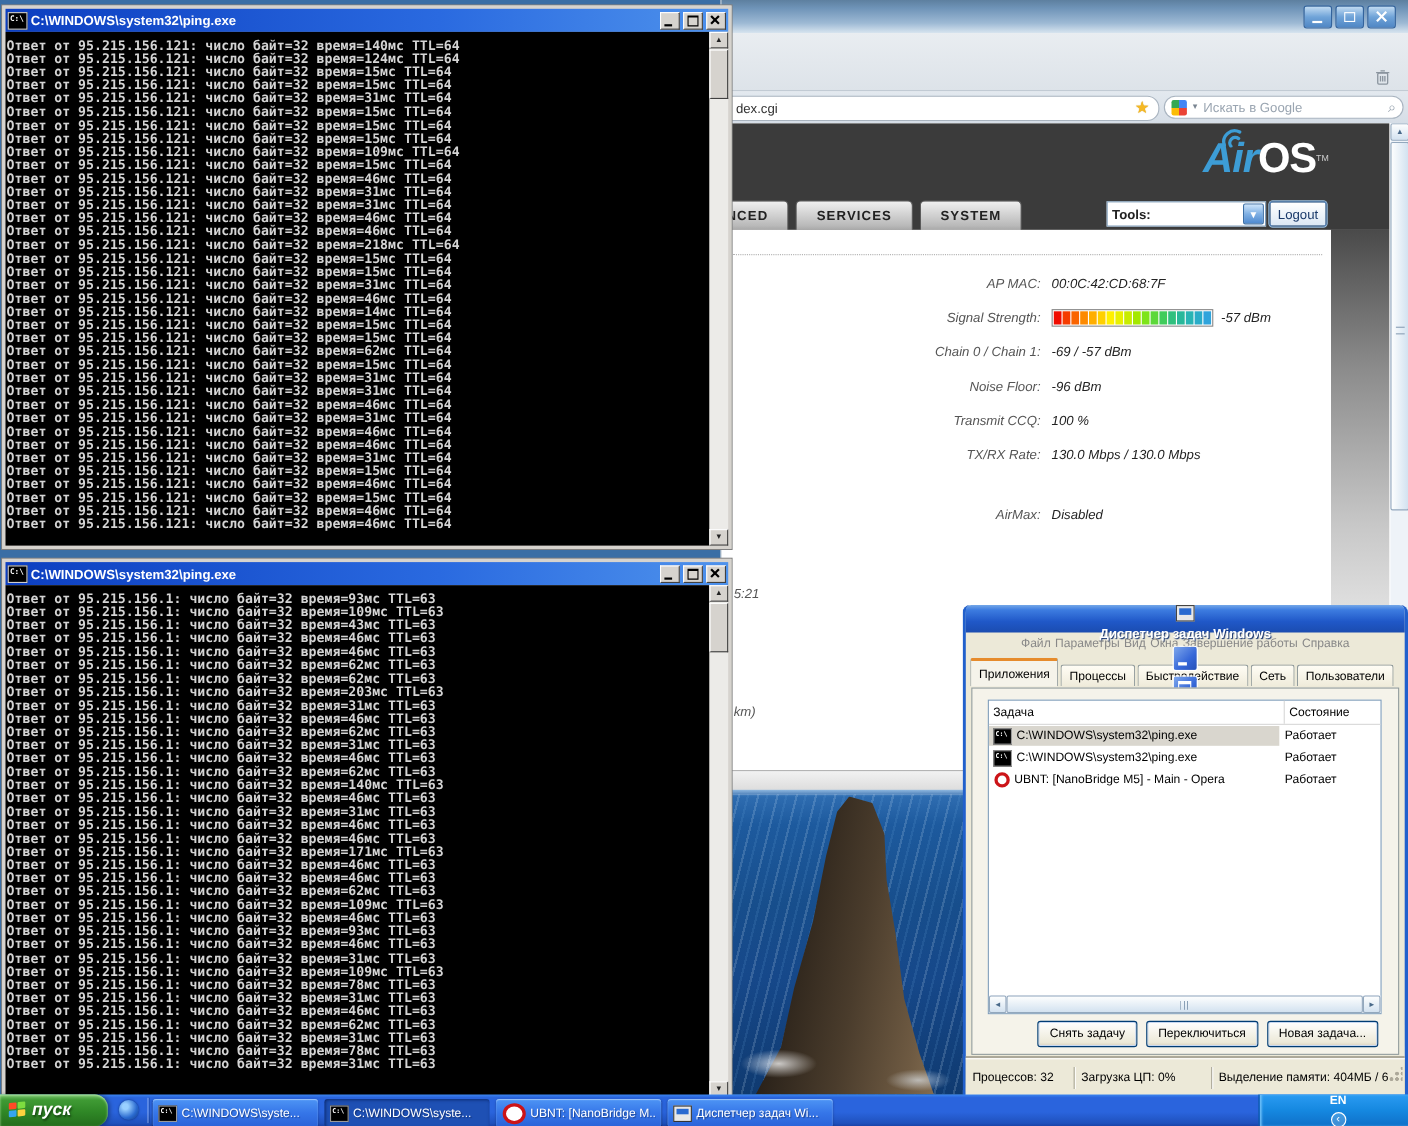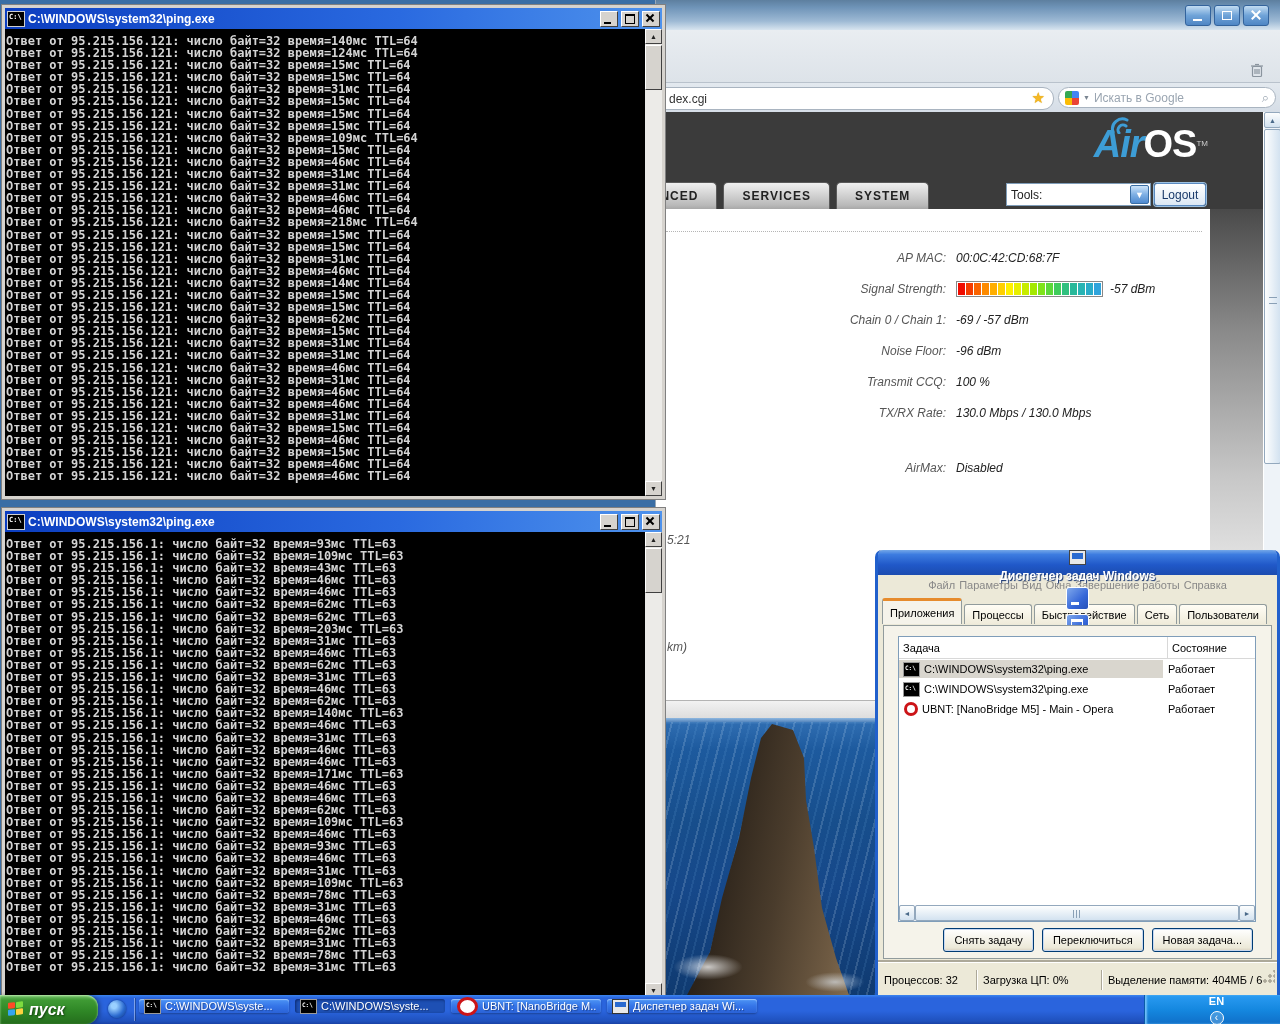--- a/index.html
+++ b/index.html
@@ -80,21 +80,21 @@
   .air-logo .air{color:#3d9dd6;font-style:italic;font-weight:bold;letter-spacing:-1px;}
   .air-logo .os{color:#fff;font-weight:bold;letter-spacing:-1px;}
   .air-logo .tm{color:#ccc;font-size:8px;vertical-align:top;}
   .air-arcs{position:absolute;right:128px;top:4px;}
   .air-tabs{position:absolute;left:-42px;bottom:0;display:flex;gap:6px;}
   .airtab{height:26px;padding:0 18px;display:flex;align-items:center;justify-content:center;
     background:linear-gradient(180deg,#f0f0f0,#b9b9b9 85%,#a8a8a8);border:1px solid #5a5a5a;border-bottom:none;
     border-radius:5px 5px 0 0;color:#222;font-weight:bold;font-size:12px;letter-spacing:1px;}
   .air-tools{position:absolute;right:112px;bottom:3px;width:143px;height:21px;background:#fff;
     border:1px solid #7f9db9;display:flex;align-items:center;}
-  .air-tools .lbl{flex:1;font-size:12px;color:#222;padding-left:4px;}
+  .air-tools .lbl{flex:1;font-size:12px;color:#222;padding-left:4px;font-weight:bold;}
   .air-tools .drop{width:17px;height:17px;margin:1px;border-radius:2px;color:#fff;font-size:9px;
     display:flex;align-items:center;justify-content:center;
     background:linear-gradient(180deg,#cde4fa,#7fb0e4 50%,#4f8ad0);border:1px solid #3a6ea5;}
   .air-logout{position:absolute;right:57px;bottom:3px;width:50px;height:21px;border-radius:3px;
     background:linear-gradient(180deg,#ffffff,#dce8f4);border:1px solid #5a8ac0;box-shadow:0 0 0 1px #9cc0e0;
     font-size:12px;color:#1a3a6a;display:flex;align-items:center;justify-content:center;}
   .air-card{position:absolute;left:0;top:97px;width:554px;height:491px;background:#fff;font-style:italic;}
   .air-dotted{position:absolute;left:10px;right:8px;top:22px;border-top:1px dotted #b5b5b5;}
   .air-rows{position:absolute;left:0;top:33px;width:100%;}
   .airrow{display:flex;align-items:center;height:31px;}
@@ -177,21 +177,21 @@
     background:linear-gradient(180deg,#73c36a 0%,#3f9a34 18%,#2f8726 55%,#246d1c 100%);
     box-shadow:inset 0 1px 2px #b8e8a8,2px 0 4px rgba(0,0,0,.35);display:flex;align-items:center;gap:5px;padding-left:8px;box-sizing:border-box;}
   .flag{width:16px;height:15px;display:grid;grid-template-columns:7px 7px;grid-template-rows:6px 6px;gap:1px;transform:skewY(-6deg);}
   .flag i{border-radius:1px;} .flag .f1{background:#ff4a26;} .flag .f2{background:#7ddc3f;}
   .flag .f3{background:#35a5f0;} .flag .f4{background:#ffd23f;}
   .startbtn .txt{color:#fff;font-weight:bold;font-style:italic;font-size:16px;text-shadow:1px 1px 2px #14400f;}
   .qlaunch{position:absolute;left:108px;top:5px;width:18px;height:18px;border-radius:50%;
     background:radial-gradient(circle at 6px 6px,#9ad0ff 15%,#2a6ad0 60%,#123a80);box-shadow:0 0 2px #0a2a6a;}
   .qsep{position:absolute;left:134px;top:3px;height:23px;width:1px;background:rgba(255,255,255,.4);box-shadow:1px 0 0 rgba(0,0,0,.25);}
   .taskbtns{position:absolute;left:139px;top:4px;display:flex;gap:6px;}
-  .taskbtn{width:150px;height:14px;border-radius:3px;display:flex;align-items:center;gap:4px;padding:0 5px;box-sizing:border-box;
+  .taskbtn{width:150px;height:26px;border-radius:3px;display:flex;align-items:center;gap:4px;padding:0 5px;box-sizing:border-box;
     background:linear-gradient(180deg,#4e95f5,#3575e8 50%,#2a62d8);box-shadow:inset 0 1px 1px #9ec6fa,0 1px 2px rgba(0,0,0,.3);}
   .taskbtn.active{background:linear-gradient(180deg,#1а47a8,#1e4fb4 50%,#2458c4);background:#1e50b4;
     box-shadow:inset 1px 1px 3px #0c2a70;}
   .taskbtn .txt{color:#fff;font-size:11px;white-space:nowrap;overflow:hidden;flex:1;text-shadow:1px 1px 1px rgba(0,0,20,.4);}
   .tb-ico{width:15px;height:13px;flex:0 0 auto;position:relative;}
   .ic-taskman{background:#e8e8e8;border:1px solid #333;}
   .ic-taskman::after{content:"";position:absolute;left:2px;top:2px;right:2px;height:5px;background:#2a6ad0;}
   .tray{position:absolute;right:0;top:0;width:136px;height:29px;
     background:linear-gradient(180deg,#2a9bf2 0%,#1588e0 50%,#0f6fc8 100%);
     border-left:1px solid #0a5aa8;box-shadow:inset 2px 0 2px #6fc0f8;display:flex;align-items:center;gap:4px;padding-left:8px;box-sizing:border-box;flex-direction:column;}

